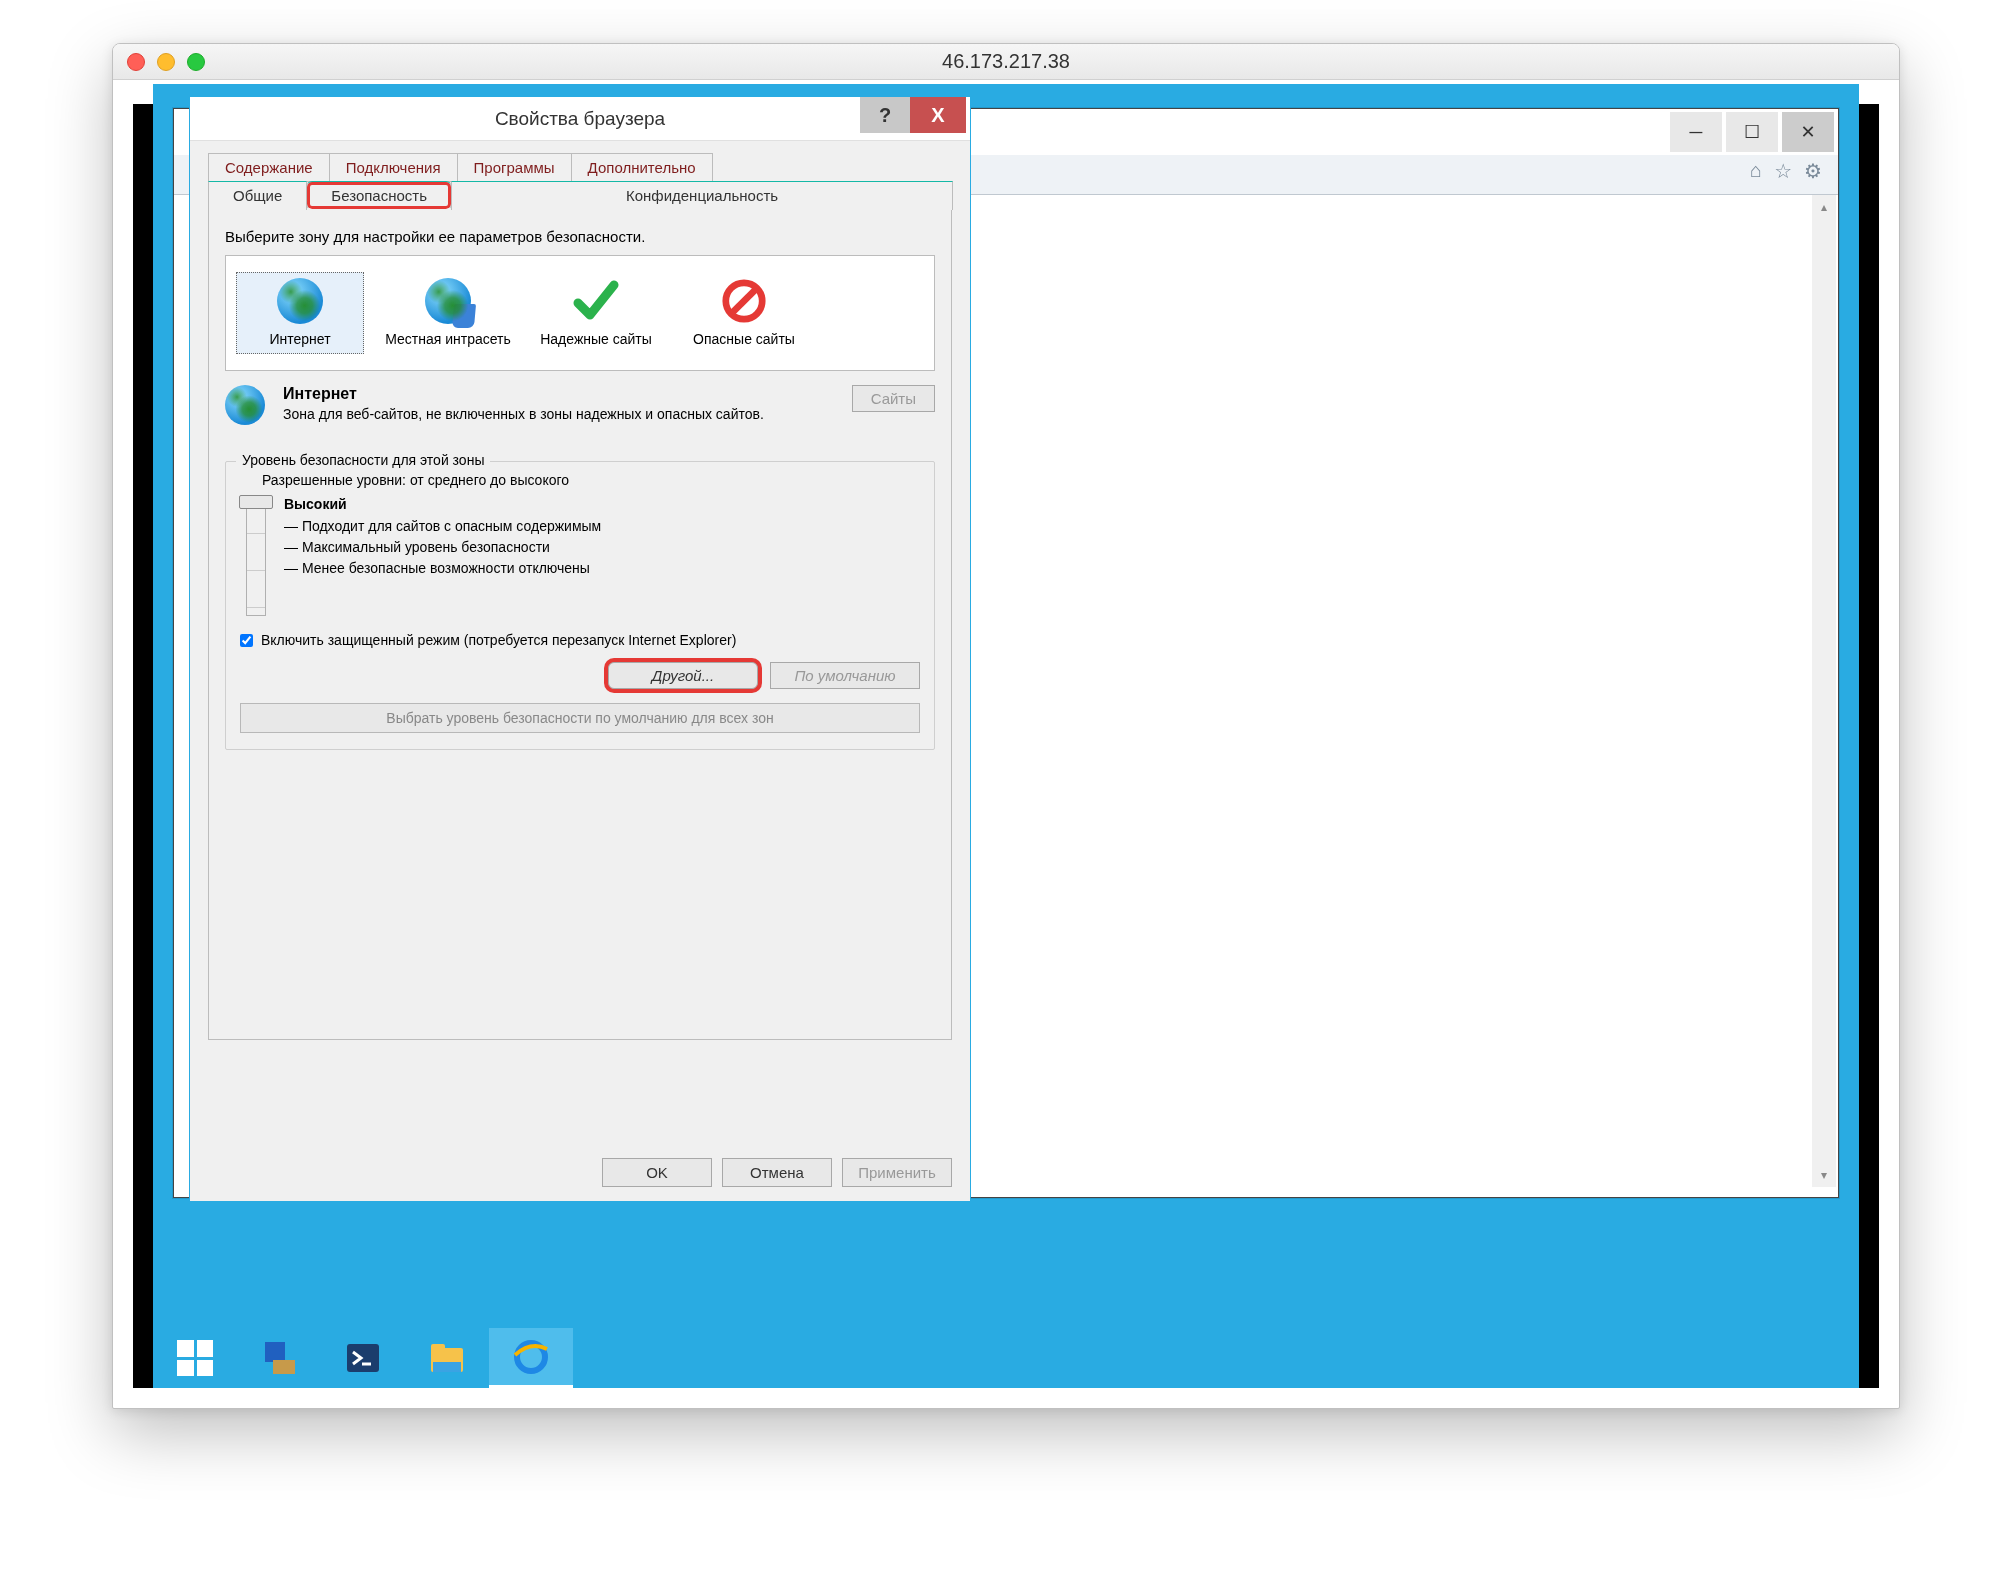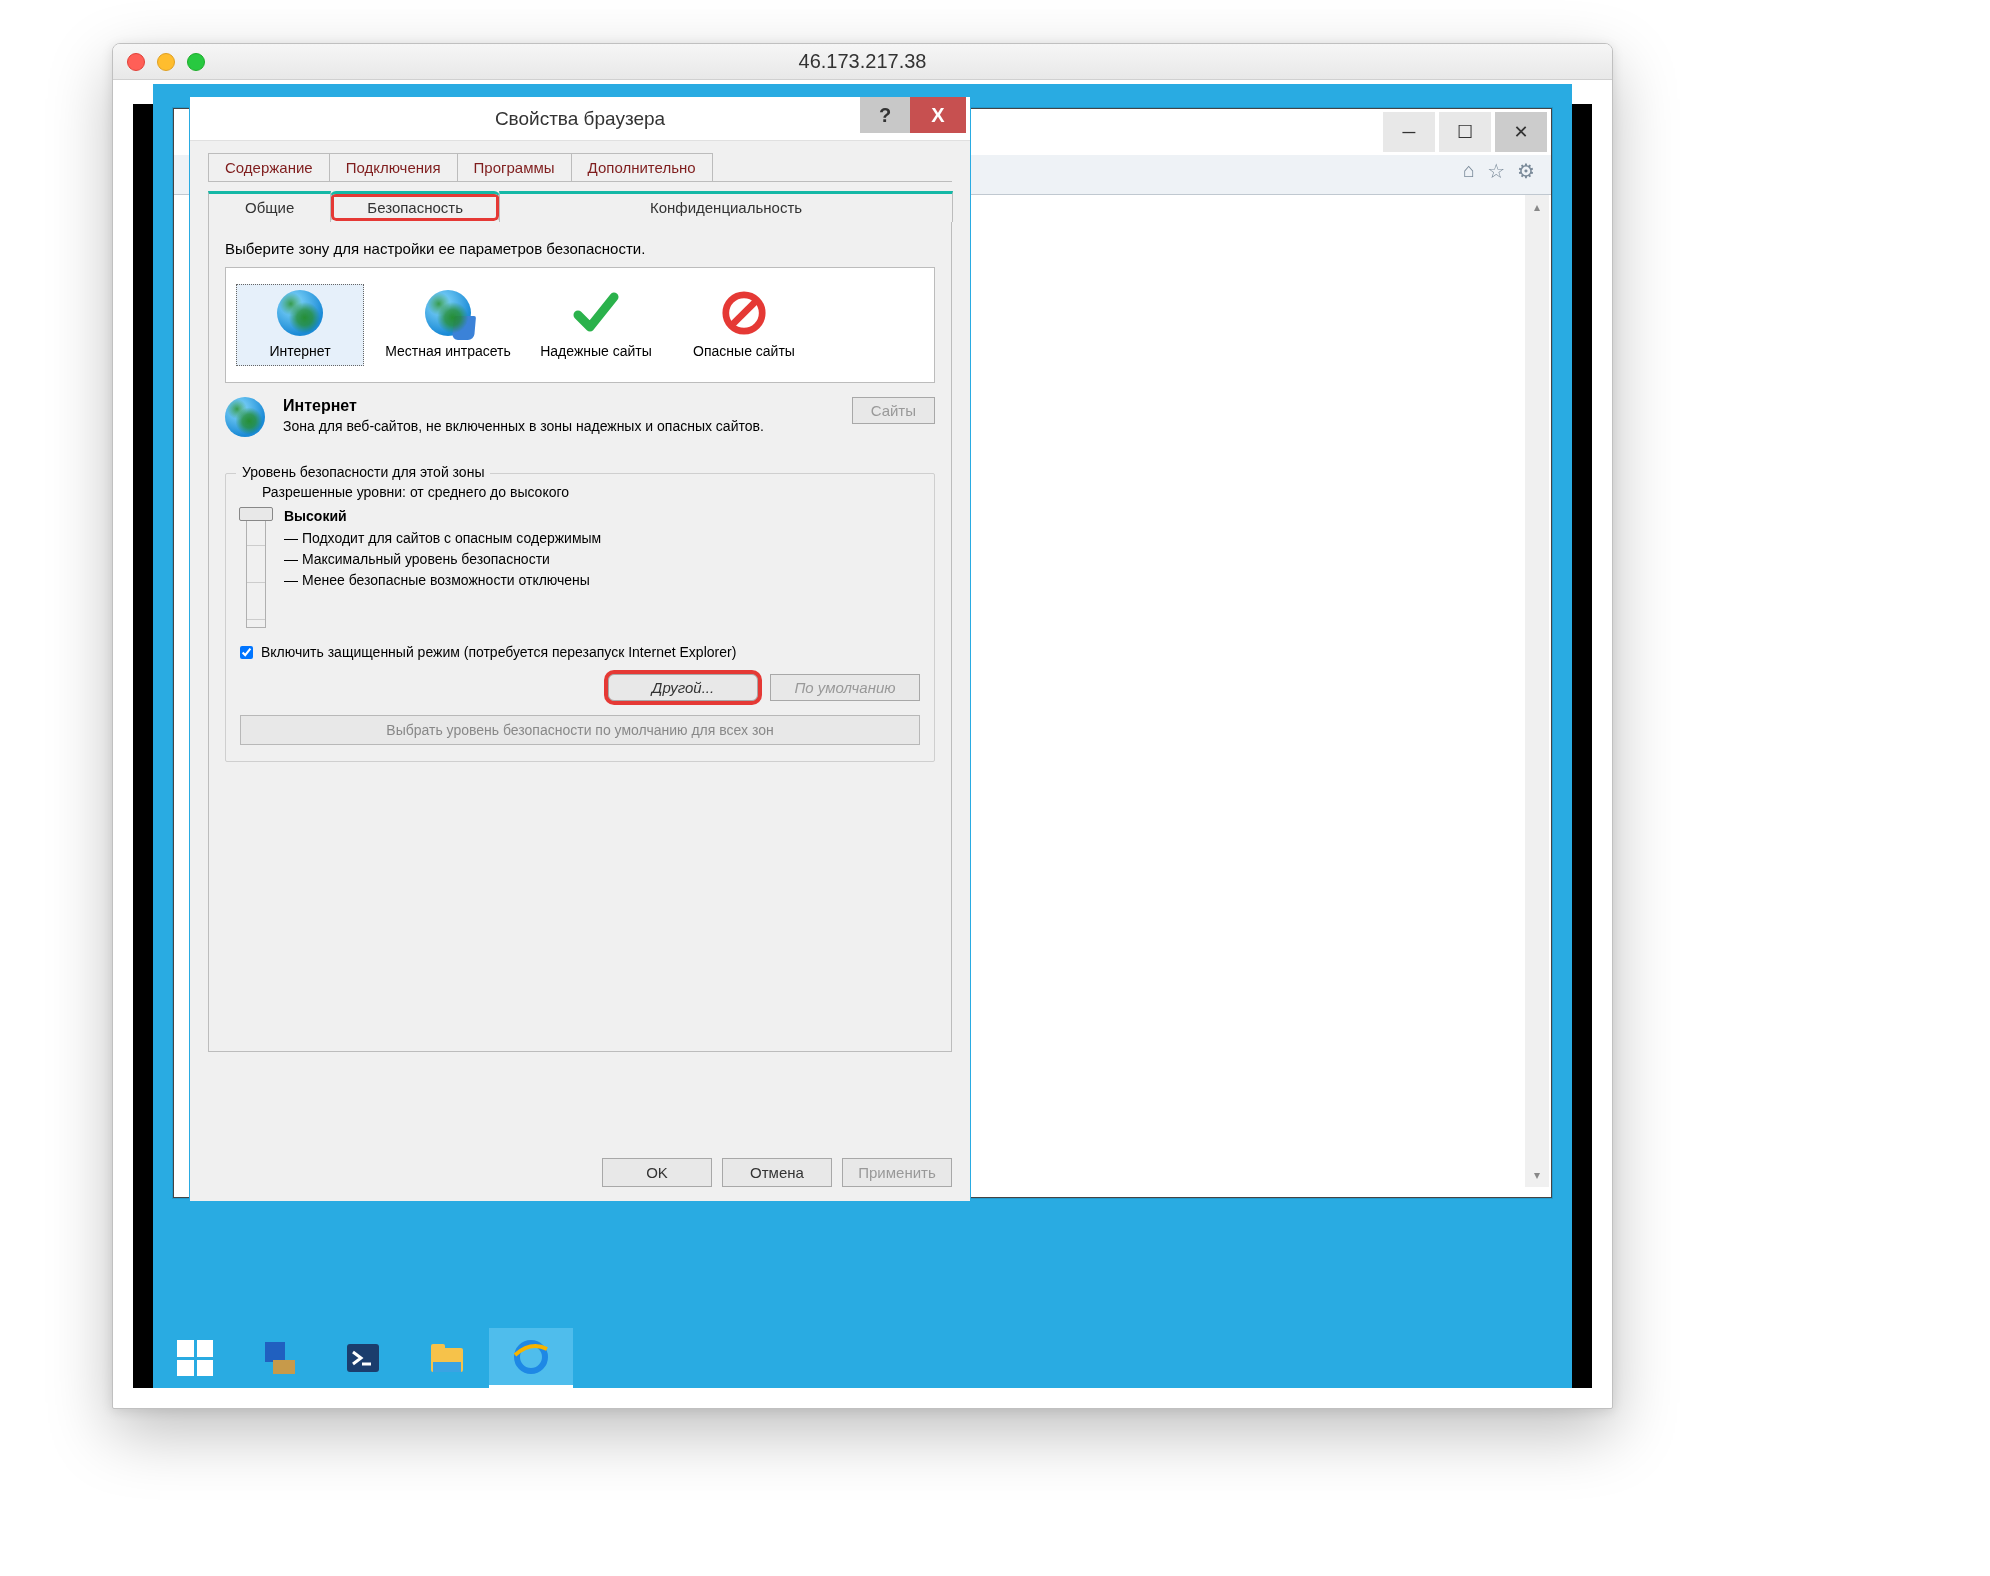--- a/index.html
+++ b/index.html
@@ -10,21 +10,21 @@
   width: 1990px;
   height: 1576px;
   position: relative;
 }
 
 
 .mac-window {
   position: absolute;
   left: 112px;
   top: 43px;
-  width: 1501px;
+  width: 1788px;
   height: 1366px;
   background: #fff;
   border: 1px solid #c0c0c0;
   border-radius: 8px 8px 2px 2px;
   box-shadow: 0 24px 64px rgba(0,0,0,0.25), 0 2px 12px rgba(0,0,0,0.1);
   overflow: hidden;
 }
 .mac-titlebar {
   height: 36px;
   background: linear-gradient(#f6f6f6,#e8e8e8);
@@ -169,29 +169,28 @@
   background: #f0f0f0;
   border: 1px solid #bcbcbc;
   border-bottom: none;
   margin-right: -1px;
   font-size: 15px;
   color: #7f1d1d;
   cursor: default;
 }
 .tab-row2 { display:flex; margin-top:-1px; }
 .tab-row2 .tab {
-  padding: 5px 36px;
+  padding: 5px 24px;
   background: #f0f0f0;
   border: 1px solid #bcbcbc;
-  border-top: 3px solid #14b8a6;
+  border-top: 1px solid #14b8a6;
   border-bottom: none;
   margin-right: -1px;
   font-size: 15px;
   color: #333;
-  margin-top: 10px;
 }
 .tab.active { background:#f0f0f0; border-bottom: 1px solid #f0f0f0; position:relative; z-index:2; }
 .tab.highlighted {
   box-shadow: inset 0 0 0 3px #e53935;
   border-radius: 6px;
 }
 
 .tab-panel {
   border: 1px solid #bcbcbc;
   border-top: none;

